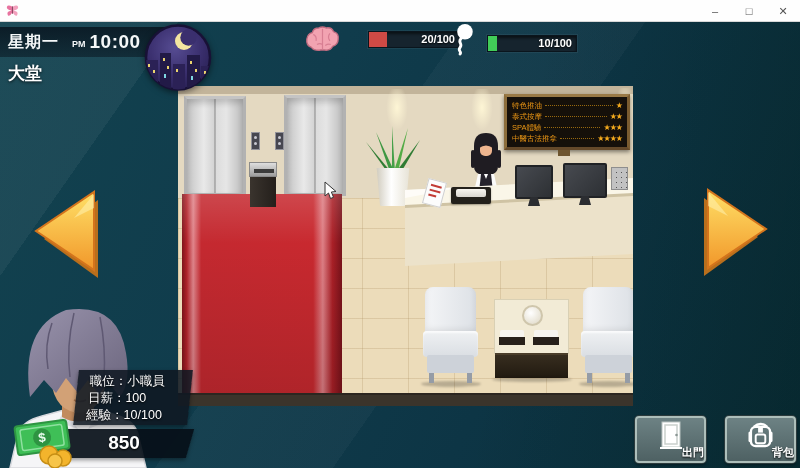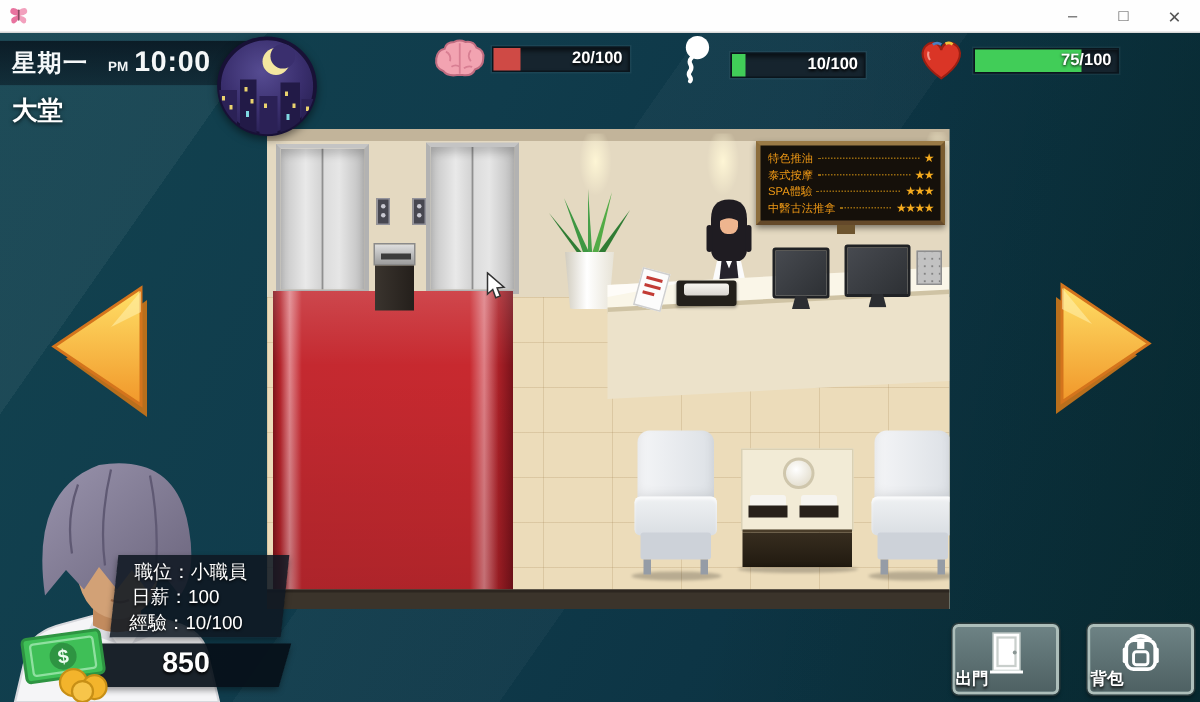--- a/index.html
+++ b/index.html
@@ -131,21 +131,21 @@
   .money-value{position:absolute;left:58px;top:410px;width:132px;text-align:center;z-index:8;
     font-size:19px;font-weight:bold;color:#fff;text-shadow:0 1px 2px #000;}
   .money-icon{position:absolute;left:12px;top:393px;z-index:9;}
 
   
   .actions{position:absolute;right:4px;bottom:5px;display:flex;gap:19px;z-index:6;}
   .action-btn{position:relative;width:71px;height:47px;border-radius:4px;cursor:pointer;
     border:2px solid #adbeba;background:linear-gradient(180deg,#6d8284,#4e6163);
     box-shadow:0 0 0 1px #2b3a3c,0 2px 3px rgba(0,0,0,.4);
     display:flex;align-items:flex-start;justify-content:center;padding-top:3px;}
-  .action-label{position:absolute;bottom:1px;left:0;width:100%;text-align:left;
+  .action-label{position:absolute;bottom:1px;left:0;width:100%;text-align:right;
     font-size:11px;font-weight:bold;color:#fff;text-shadow:0 1px 2px #000;}
 </style>
 </head>
 <body>
 
 <div class="titlebar">
   <span class="app-icon">
     <svg viewBox="0 0 14 14" width="13" height="13">
       <path d="M7 3 Q2 0 1 3 Q0 6 6 7 Q0 8 2 12 Q4 14 7 9 Z" fill="#e8739f"></path>
       <path d="M7 3 Q12 0 13 3 Q14 6 8 7 Q14 8 12 12 Q10 14 7 9 Z" fill="#f2a0bd"></path>
@@ -335,21 +335,21 @@
       </g>
       <g fill="#7fd8e2">
         <rect x="21" y="50" width="2" height="4"></rect>
           <rect x="48" y="52" width="2" height="4"></rect>
       </g>
       <circle cx="41" cy="17" r="9" fill="#f3e6a0"></circle>
       <circle cx="45.5" cy="13.5" r="8.2" fill="#3a2f6e"></circle>
     </g>
   </svg>
 
-  <div class="stat" style="left:289px;top:3px;">
+  <div class="stat" style="left:305px;top:3px;gap:24px;">
     <svg width="35" height="28" viewBox="0 0 38 30">
       <path d="M7 24 Q1 22 2 15 Q3 9 8 8 Q9 3 15 3 Q19 1 23 3 Q29 2 31 7 Q37 9 36 15 Q36 21 30 23 Q28 28 21 27 L17 27 Q10 28 7 24 Z" fill="#f2a3b1" stroke="#c06c80" stroke-width="1.5"></path>
       <path d="M19 4 L19 26 M9 10 Q13 12 12 17 M27 9 Q24 13 27 17 M13 21 Q16 19 19 21 M22 22 Q25 20 28 21" fill="none" stroke="#d87f93" stroke-width="1.3"></path>
     </svg>
     <div class="stat-bar" style="width:92px;margin-left:4px;">
       <div class="stat-fill" style="width: 20%; background-color: rgb(207, 74, 69);"></div>
       <span class="stat-value">20/100</span>
     </div>
   </div>
 
@@ -357,32 +357,20 @@
     <svg width="24" height="33" viewBox="0 0 24 34">
       <circle cx="13" cy="9" r="8" fill="#fff"></circle>
       <path d="M9 16 C5 20 11 21 8 25 C5 29 10 29 8 32" fill="none" stroke="#fff" stroke-width="3" stroke-linecap="round"></path>
     </svg>
     <div class="stat-bar" style="width:90px;margin-left:11px;margin-top:8px;">
       <div class="stat-fill" style="width: 10%; background-color: rgb(65, 205, 88);"></div>
       <span class="stat-value">10/100</span>
     </div>
   </div>
 
-  <div class="stat" style="left:611px;top:3px;">
-    <svg width="33" height="30" viewBox="0 0 34 32">
-      <path d="M17 29 C5 21 1 12 5.5 6.5 C10 1.5 16 4 17 9 C18 4 24 1.5 28.5 6.5 C33 12 29 21 17 29 Z" fill="#da3526" stroke="#9c1f12" stroke-width="1.5"></path>
-      <path d="M11 5 Q14 3 17 5" stroke="#4a7fc1" stroke-width="2" fill="none"></path>
-      <path d="M20 4.5 Q23 3 25 5" stroke="#f0c23c" stroke-width="2" fill="none"></path>
-      <path d="M8 10 Q7 13 9 16" stroke="#f4978c" stroke-width="1.5" fill="none"></path>
-    </svg>
-    <div class="stat-bar" style="width:97px;margin-left:5px;">
-      <div class="stat-fill" style="width: 75%; background-color: rgb(65, 205, 88);"></div>
-      <span class="stat-value">75/100</span>
-    </div>
-  </div>
 
   <svg class="portrait" width="148" height="171" viewBox="0 0 148 171">
     <defs>
       <linearGradient id="hg" x1="0" y1="0" x2="1" y2="1">
         <stop offset="0" stop-color="#9993ac"></stop>
           <stop offset="1" stop-color="#6b657d"></stop>
       </linearGradient>
     </defs>
     <path d="M6 171 L14 137 Q18 124 38 119 L60 113 L96 113 L112 118 Q130 123 134 137 L142 171 Z" fill="#f5f5f7" stroke="#d7d8dd" stroke-width="1.5"></path>
     <path d="M60 113 L74 132 L54 125 Z" fill="#dcdde2"></path>

